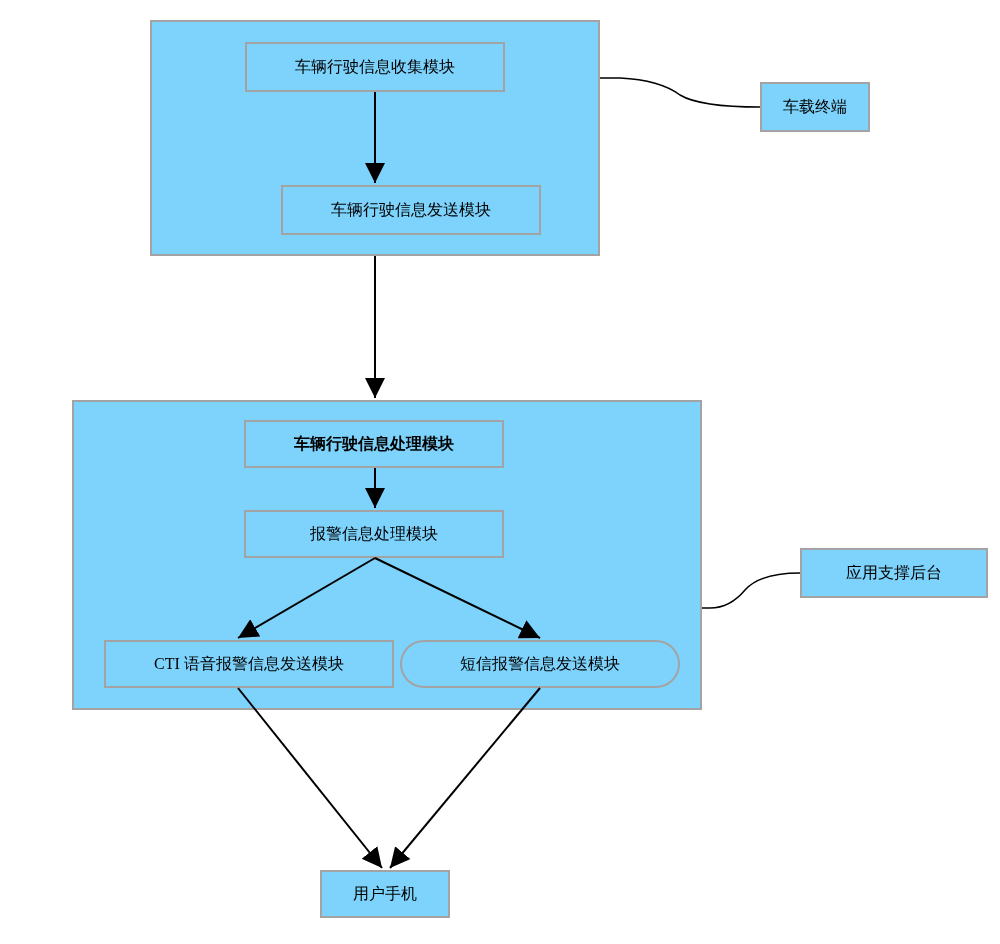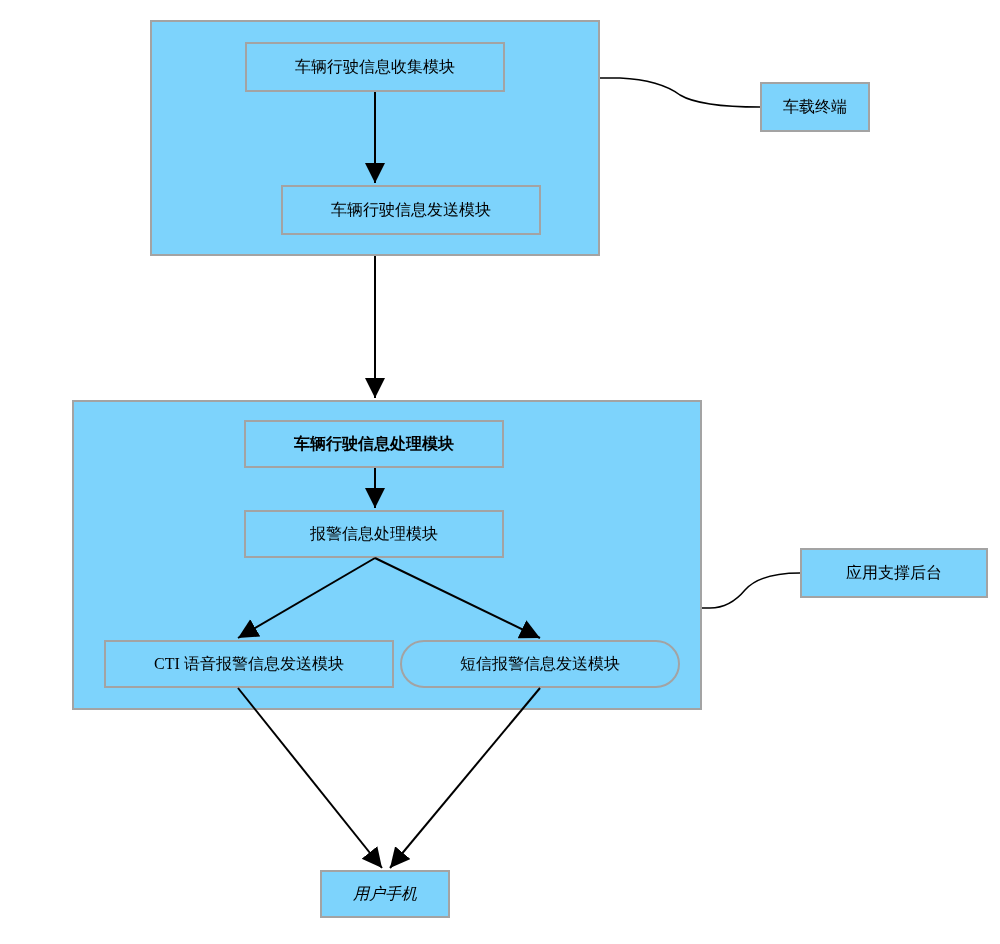--- a/index.html
+++ b/index.html
@@ -48,21 +48,21 @@
 <div class="box" style="left:244px; top:420px; width:260px; height:48px;font-weight:bold;">车辆行驶信息处理模块</div>
 
 <div class="box" style="left:244px; top:510px; width:260px; height:48px;">报警信息处理模块</div>
 
 <div class="box" style="left:92px; top:640px; width:290px; height:48px;margin-left:12px;">CTI 语音报警信息发送模块</div>
 
 <div class="box" style="left:400px; top:640px; width:280px; height:48px;border-radius:24px;">短信报警信息发送模块</div>
 
 <div class="box" style="left:800px; top:548px; width:188px; height:50px;">应用支撑后台</div>
 
-<div class="box" style="left:320px; top:870px; width:130px; height:48px;font-style:italic;">用户手机</div>
+<div class="box" style="left:320px; top:870px; width:130px; height:48px;">用户手机</div>
 
 <svg>
   <defs>
     <marker id="ah" markerWidth="12" markerHeight="12" refX="10" refY="5" orient="auto">
       <path class="arrowhead" d="M0,0 L10,5 L0,10 Z"></path>
     </marker>
   </defs>
 
   <line class="arrow" x1="375" y1="92" x2="375" y2="183" marker-end="url(#ah)"></line>
 

